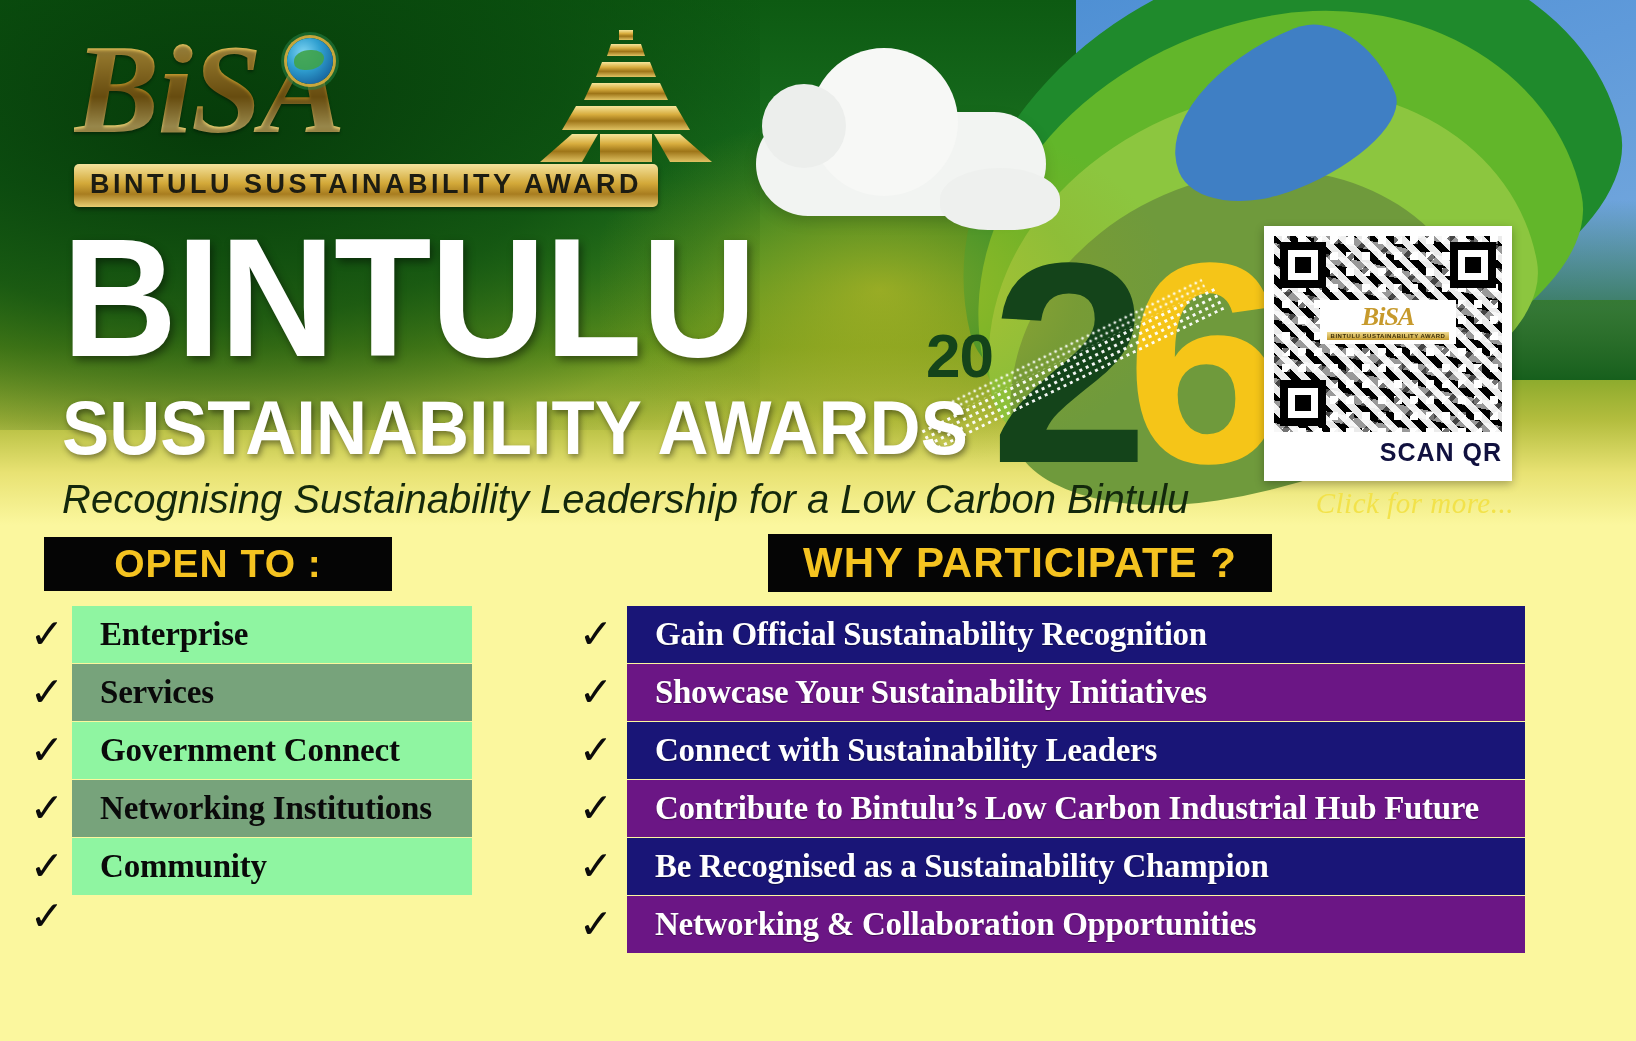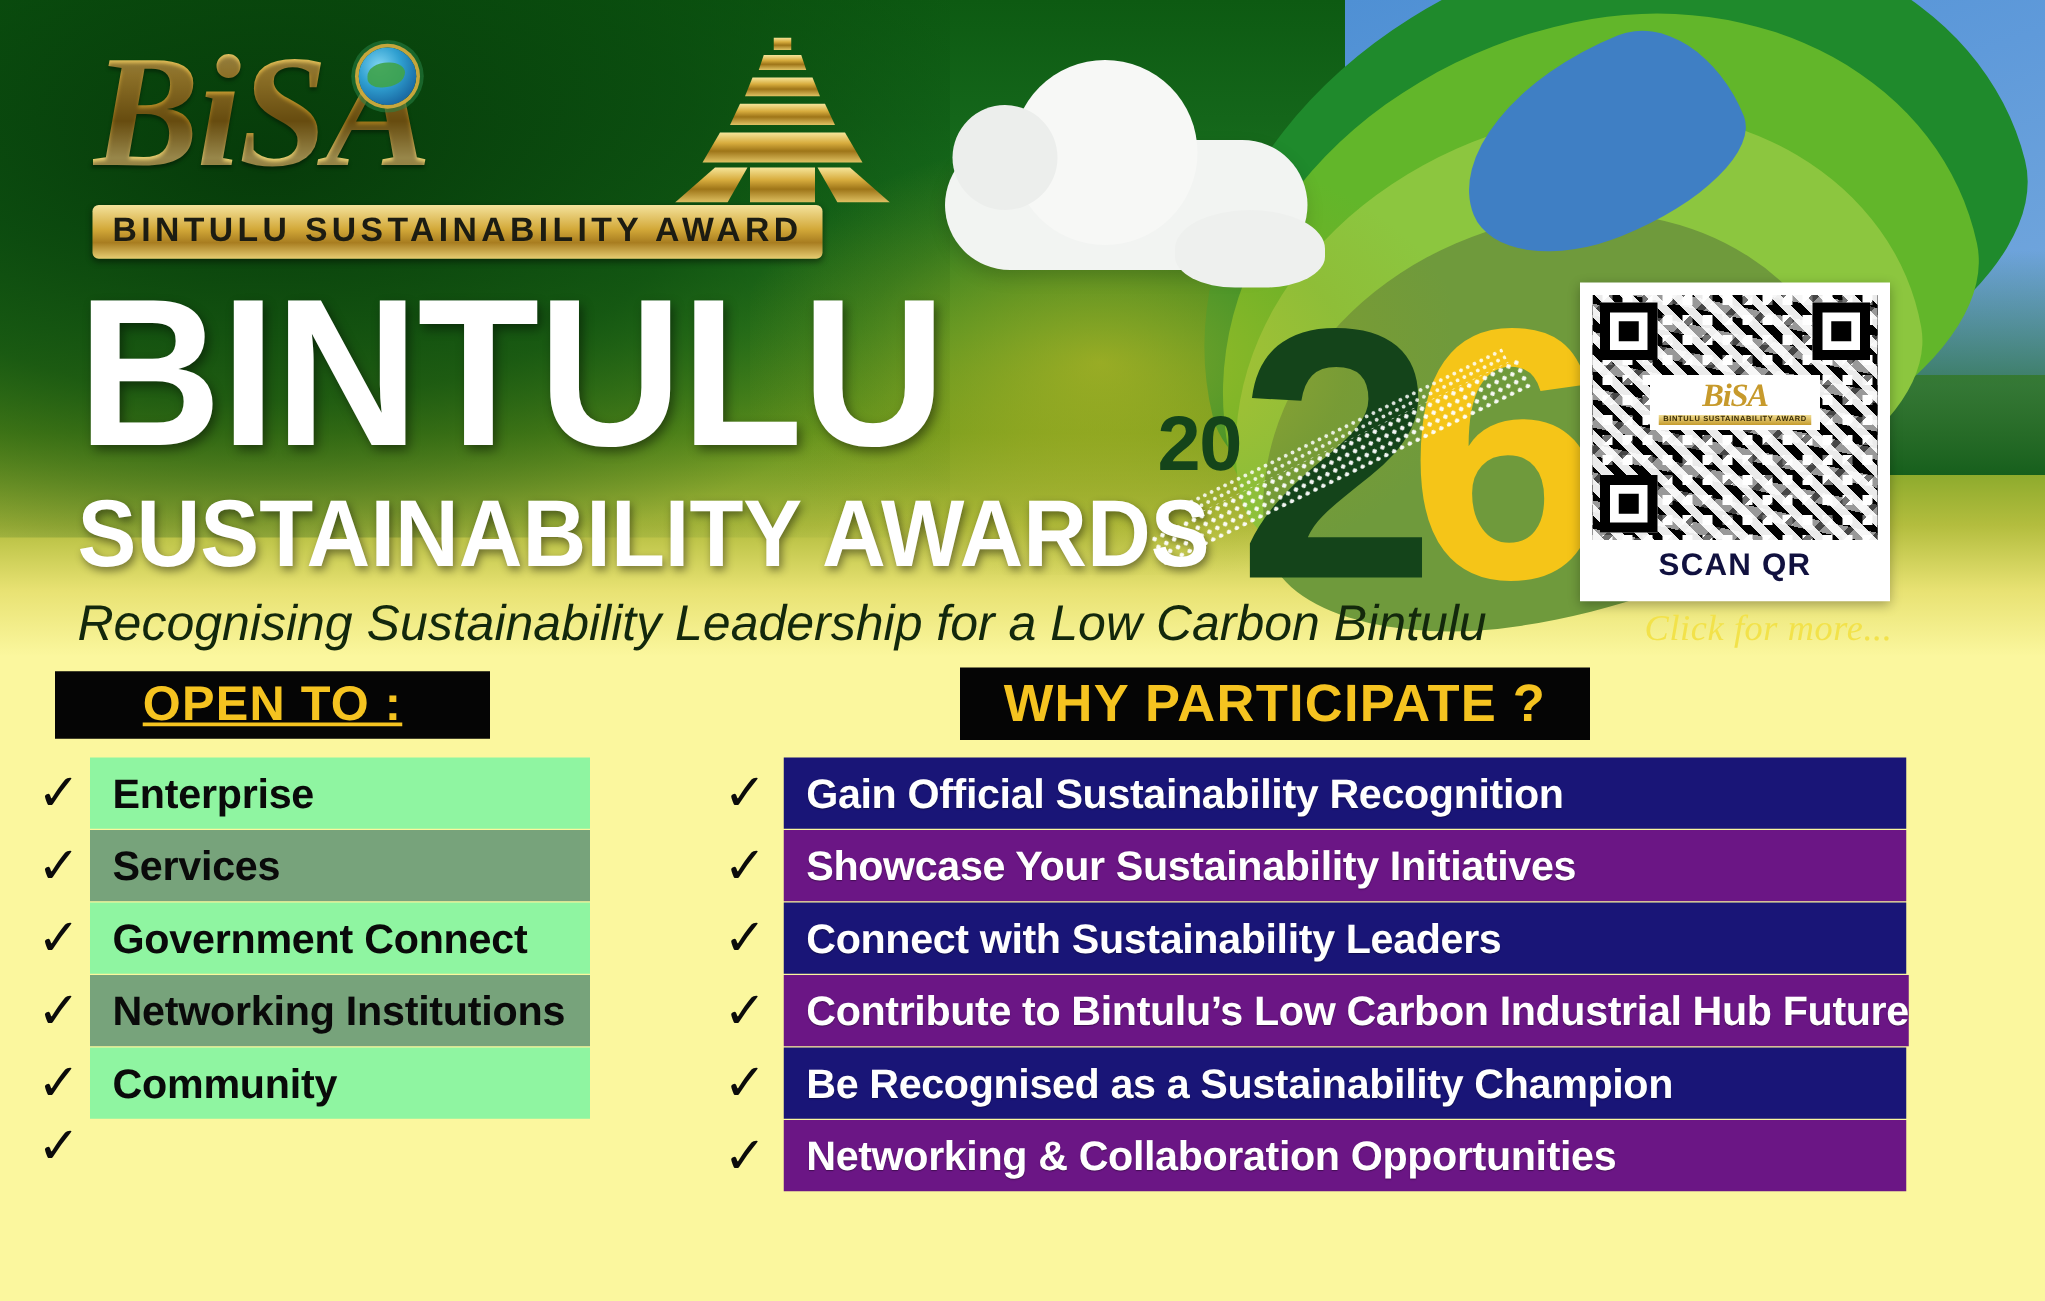--- a/index.html
+++ b/index.html
@@ -363,21 +363,21 @@
     font-size: 6px;
     font-weight: 700;
     letter-spacing: 0.5px;
     color: #3b2d07;
     background: linear-gradient(180deg,#f0dc94,#c59b2c);
     padding: 1px 4px;
     margin-top: 2px;
     white-space: nowrap;
   }
   .qr-caption {
-    text-align: center;
+    text-align: right;
     margin-top: 6px;
     font-family: "Liberation Sans", sans-serif;
     font-size: 25px;
     font-weight: 700;
     color: #11113f;
     letter-spacing: 1px;
   }
   .qr-click {
     position: absolute;
     left: 1266px; top: 487px;
@@ -402,21 +402,21 @@
     font-family: "Liberation Sans", sans-serif;
     font-weight: 700;
     color: #F5C320;
     letter-spacing: 1px;
     white-space: nowrap;
   }
   #banner-open {
     left: 44px; top: 537px;
     width: 348px; height: 54px;
   }
-  #banner-open span { font-size: 39px; text-decoration: underline; }
+  #banner-open span { font-size: 39px; }
   #banner-why {
     left: 768px; top: 534px;
     width: 504px; height: 58px;
   }
   #banner-why span { font-size: 42px; }
 
   
   .list {
     position: absolute;
   }
@@ -439,22 +439,22 @@
     color: #0b0b0b;
     font-family: "DejaVu Sans", sans-serif;
     font-weight: 400;
   }
   #list-why .check { width: 62px; }
 
   .pill {
     flex: 1 1 auto;
     display: flex;
     align-items: center;
-    padding: 0 0 0 18px;
-    font-family: Liberation Sans, sans-serif;
+    padding: 0 0 0 28px;
+    font-family: Liberation Serif, serif;
     font-weight: 700;
     white-space: nowrap;
   }
   #list-open .pill {
     height: 57px;
     font-size: 33px;
     color: #0a0a0a;
     letter-spacing: -0.2px;
   }
   #list-open .row:nth-child(odd)  .pill { background: #8FF5A1; }

